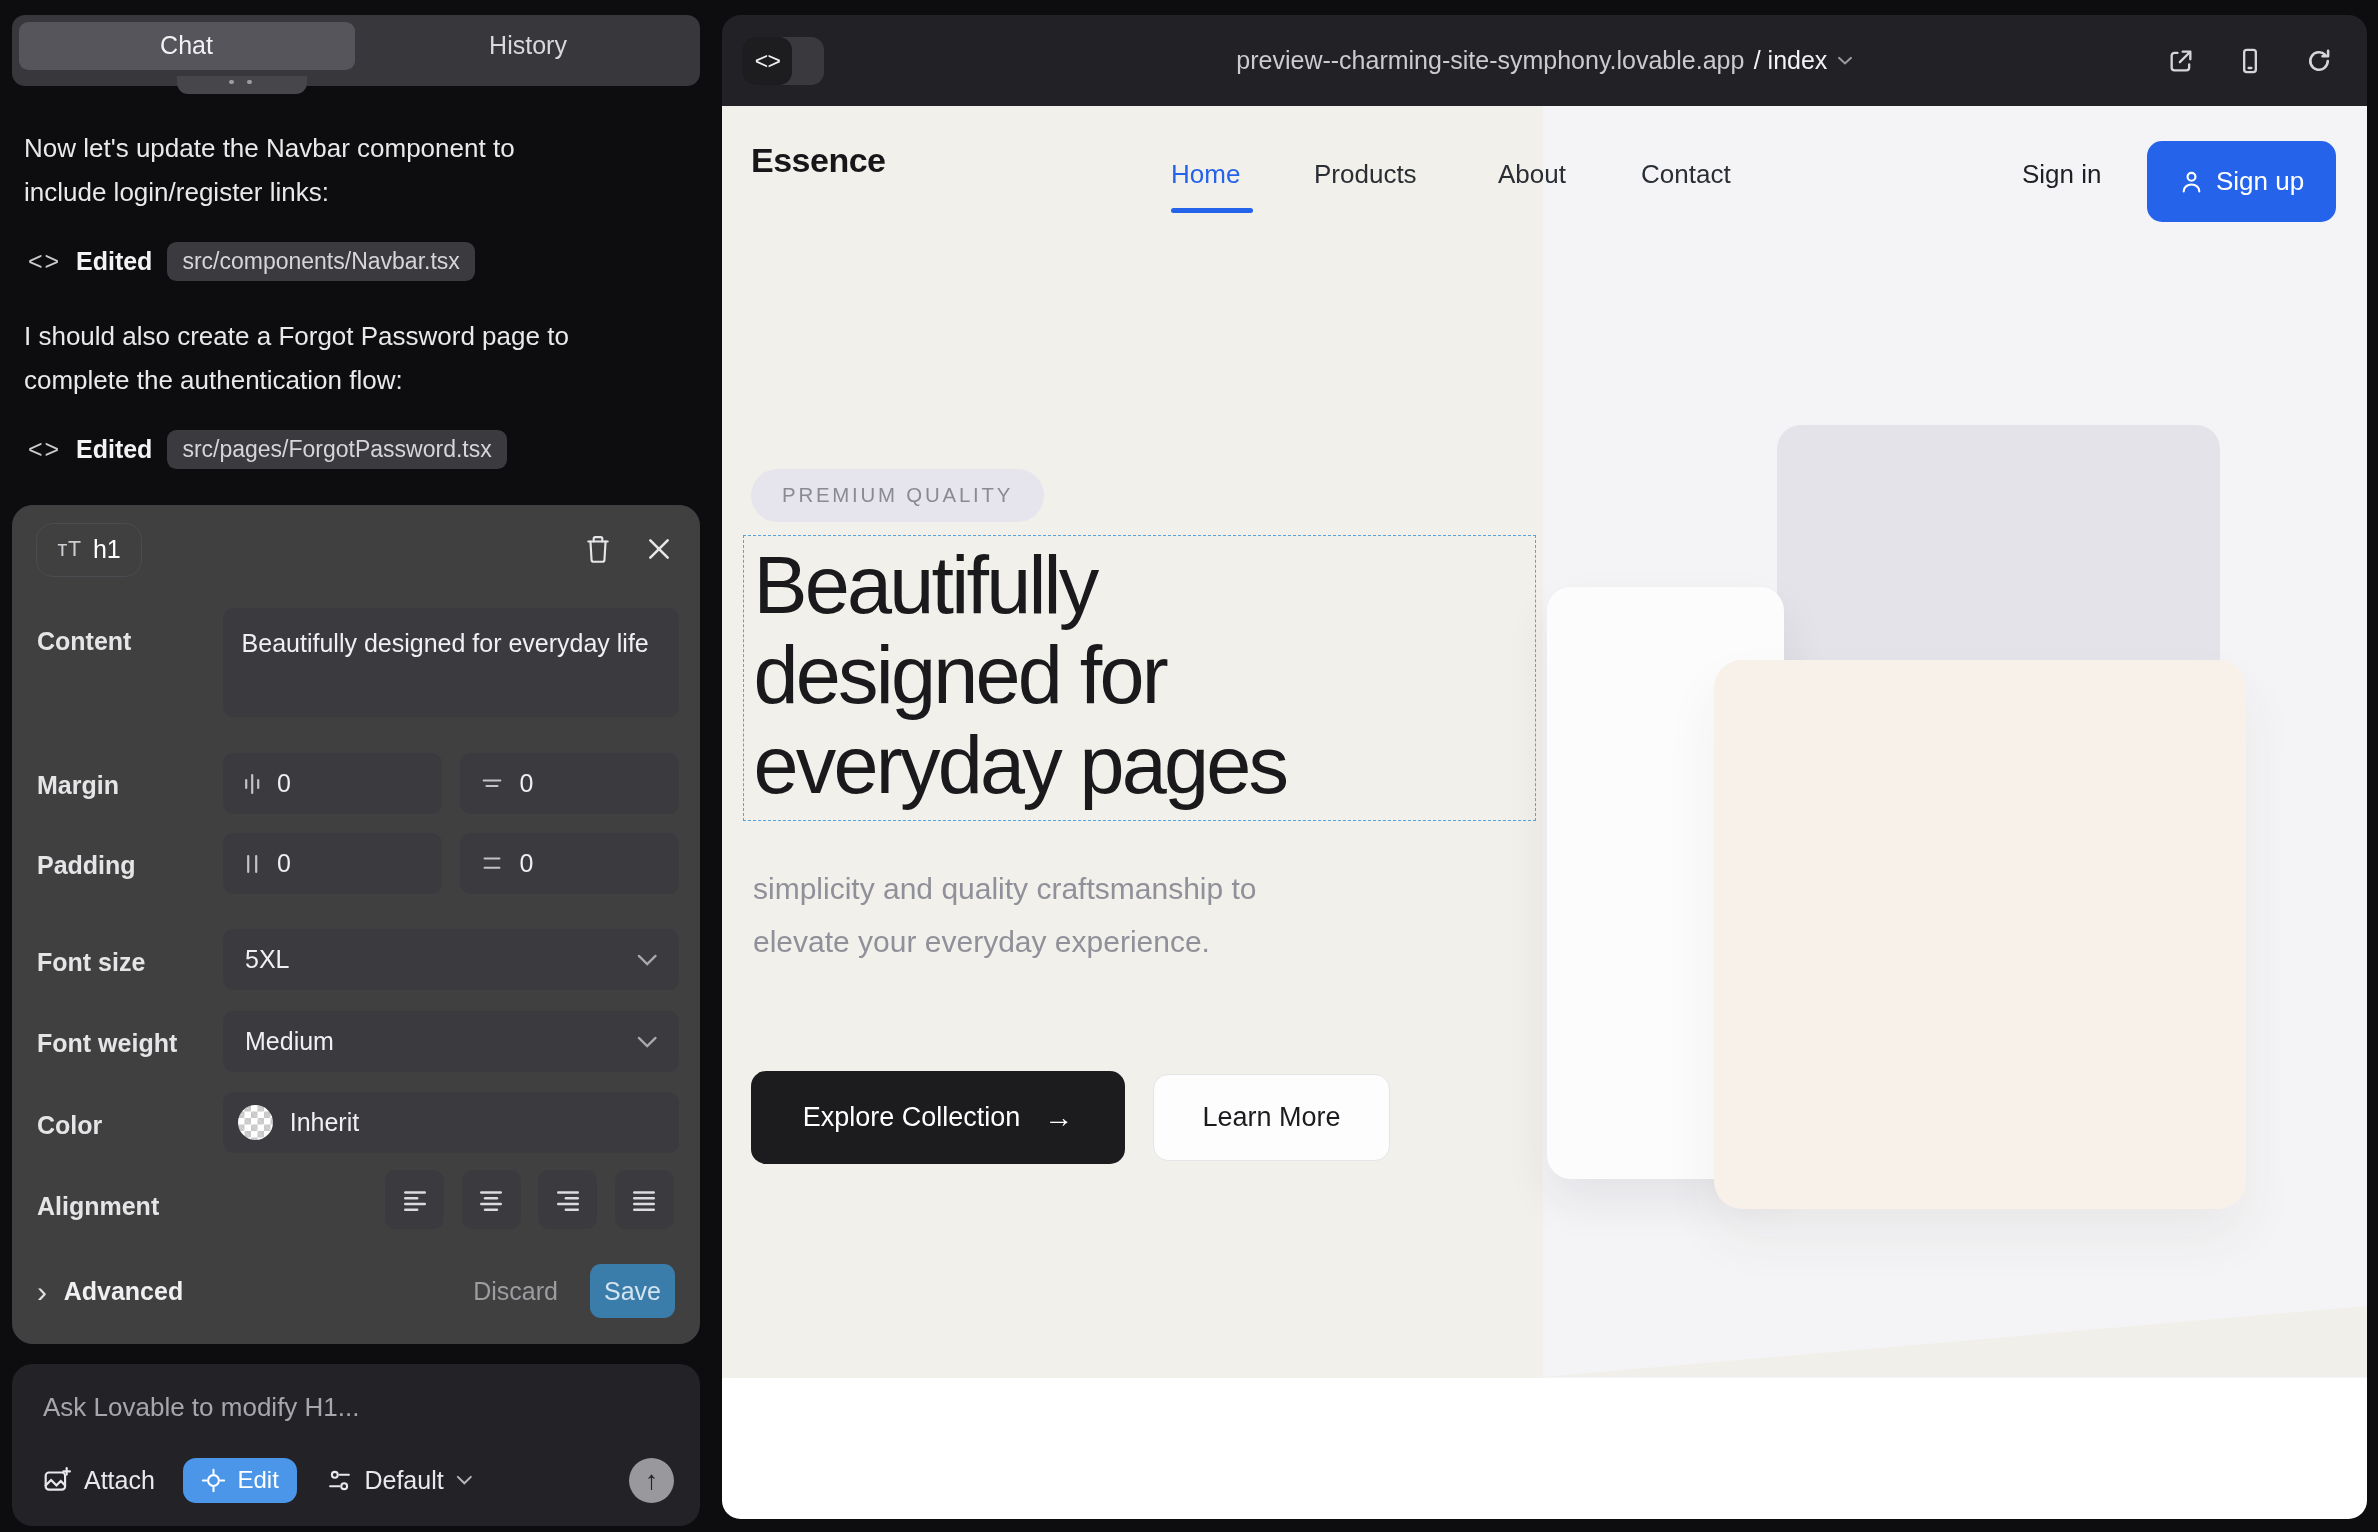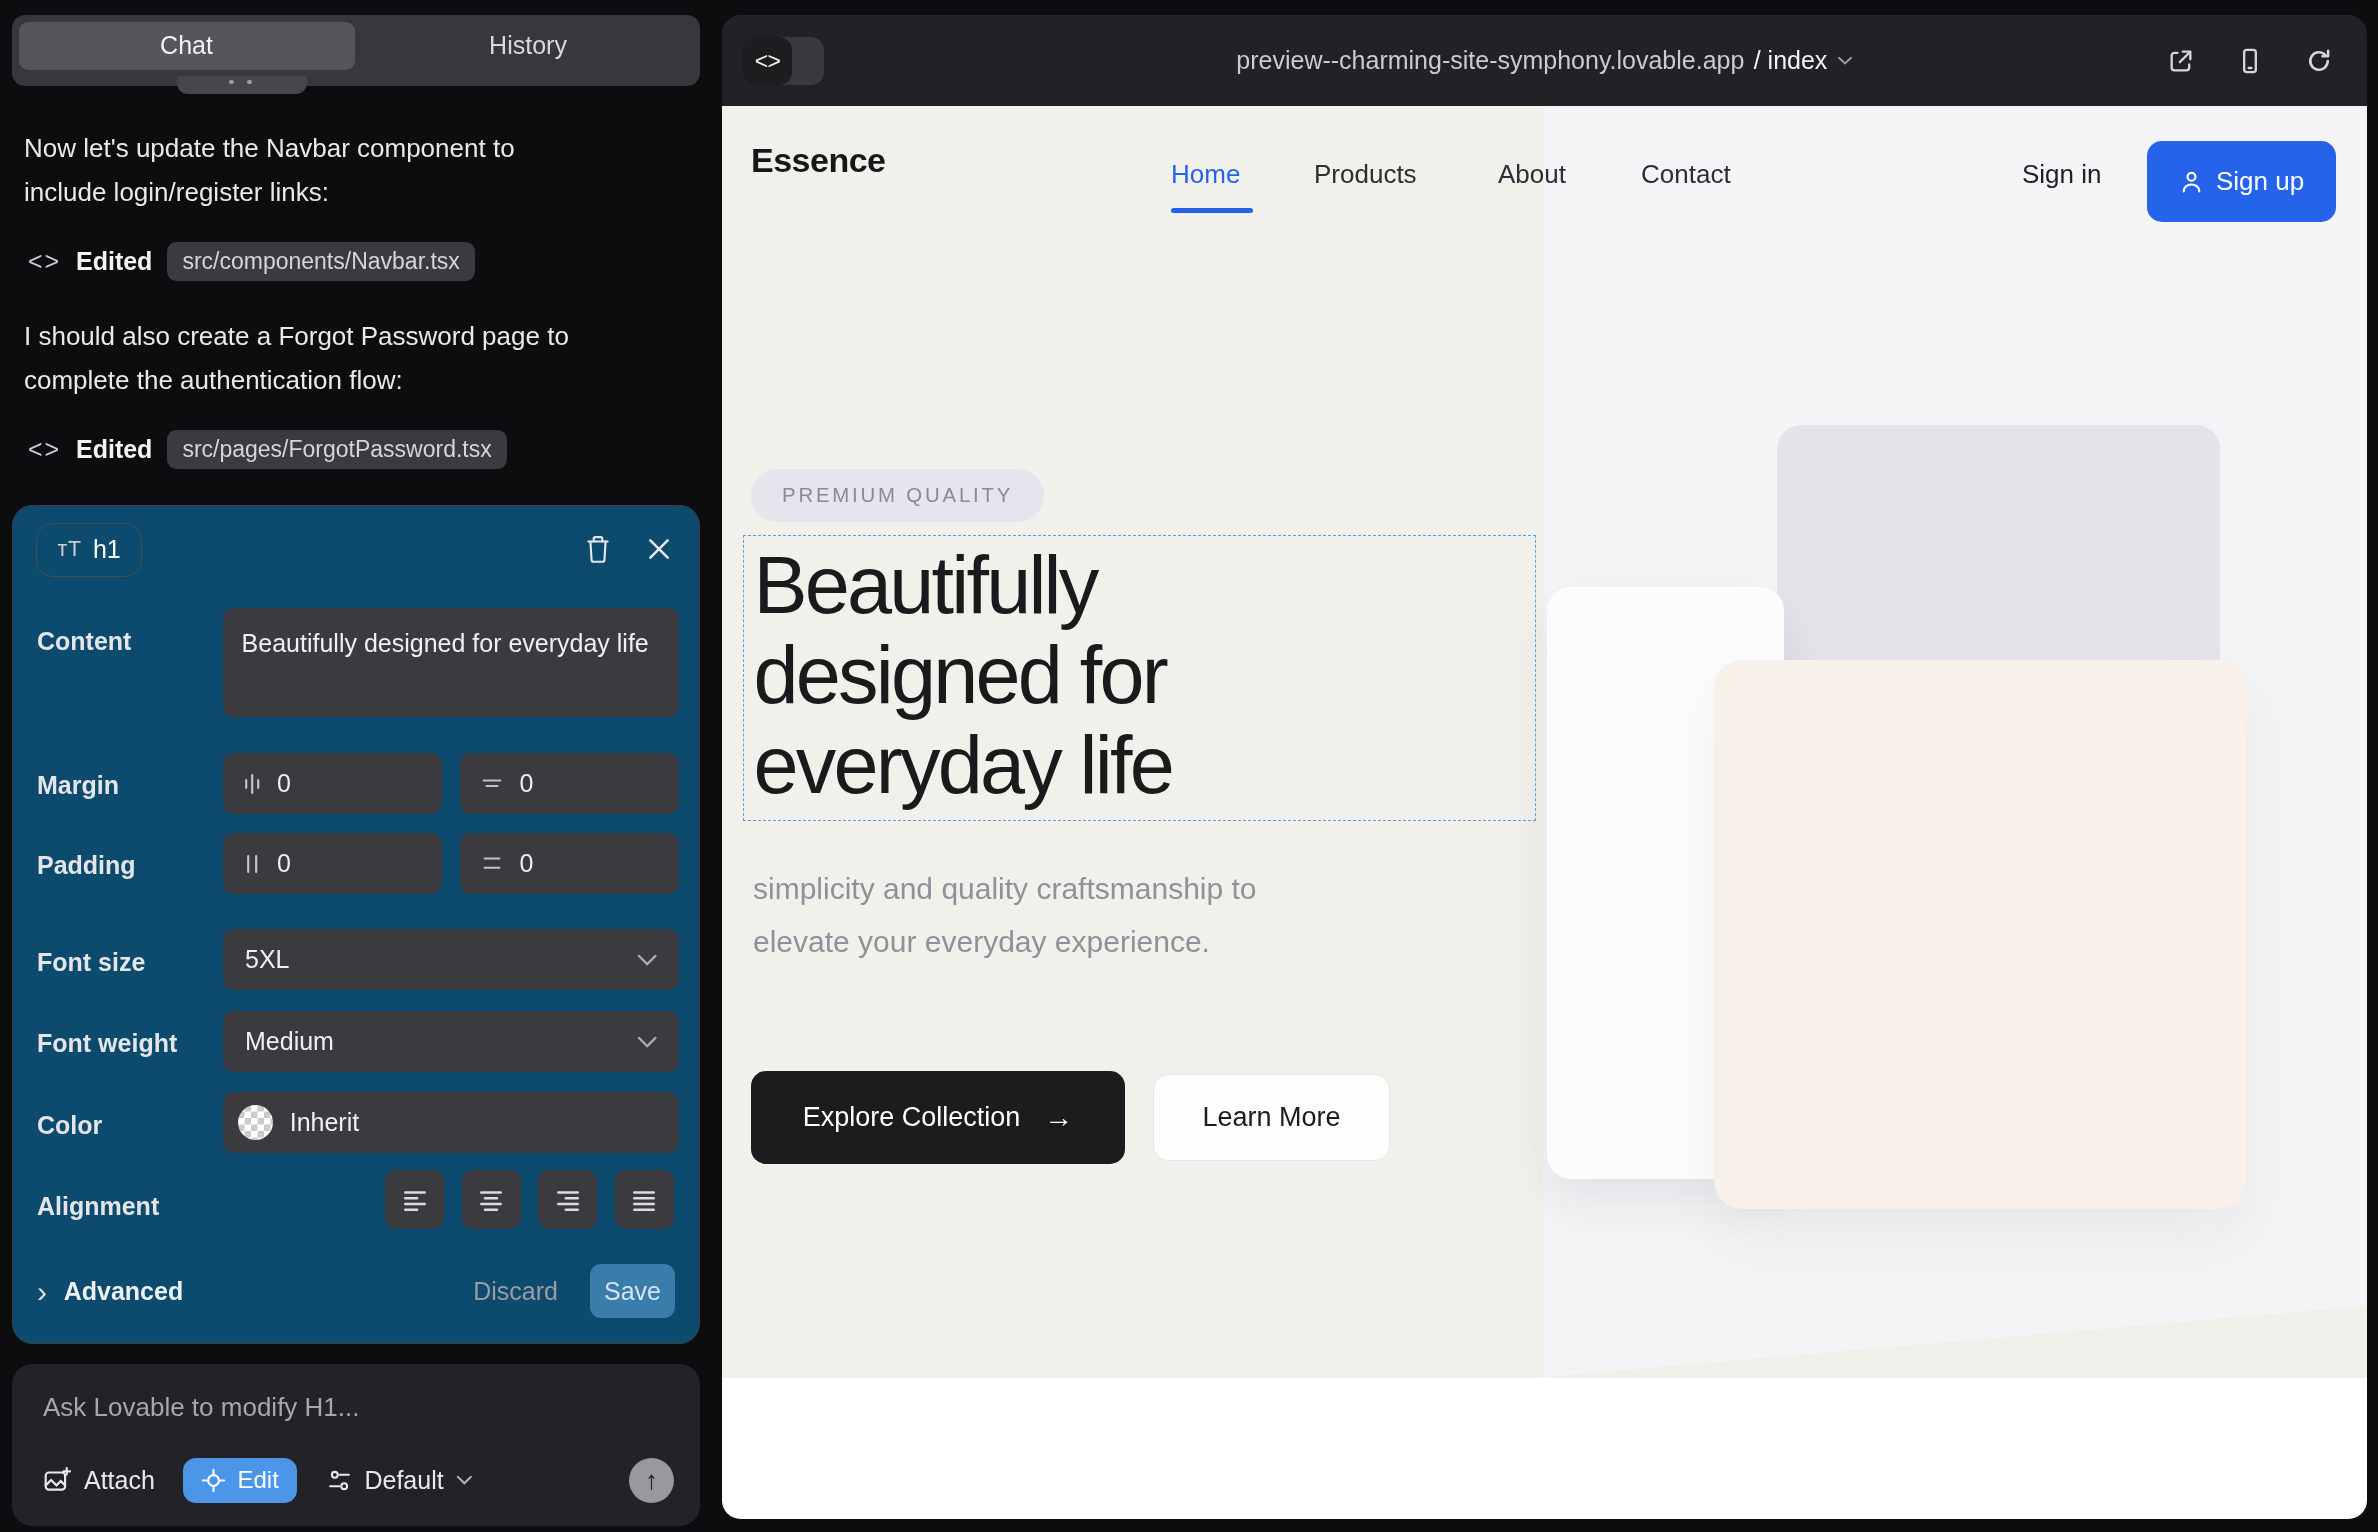--- a/index.html
+++ b/index.html
@@ -28,21 +28,21 @@
   #msg-1 { top:126px; } #msg-2 { top:314px; }
 
   .edited-row { position:absolute; left:28px; display:flex; align-items:center; gap:15px; height:41px; }
   #edited-row-1 { top:241px; } #edited-row-2 { top:429px; }
   .code-glyph { color:#cbcbcf; font-size:25px; letter-spacing:1.9px; }
   .edited-label { color:#f3f3f5; font-size:25px; font-weight:700; }
   .file-chip { background:#3a3a3f; border-radius:9.3px; padding:5.6px 15px; color:#d6d6d9; font-size:23px; }
 
   
   #inspector { position:absolute; left:12px; top:505px; width:688px; height:839px;
-               background:#0c4a6e; border:1.9px solid #3e3e43; border-radius:20.4px; }
+               background:#404040; border:1.9px solid #3e3e43; border-radius:20.4px; }
   #tag-pill { position:absolute; left:23px; top:16.7px; height:54px; padding:0 20.4px;
               border:1.9px solid #4b4b51; border-radius:16.7px; display:flex; align-items:center; gap:11px; }
   #type-icon { color:#cfcfd3; font-size:21.3px; letter-spacing:0.9px; }
   #tag-label { color:#fff; font-size:25px; }
   .hdr-btn { position:absolute; top:26px; width:32px; height:33px; display:flex; align-items:center; justify-content:center; }
   #trash-btn { right:85px; } #close-btn { right:24px; }
 
   .insp-label { position:absolute; left:24px; color:#e5e5e8; font-size:25px; font-weight:600; }
   #content-label { top:121px; } #margin-label { top:265px; } #padding-label { top:345px; }
   #fontsize-label { top:442px; } #fontweight-label { top:523px; } #color-label { top:605px; }
@@ -462,21 +462,21 @@
       </span>
       <span>Sign up</span>
     </div>
 
     <div id="hero-badge">PREMIUM QUALITY</div>
 
     <div id="selection-box">
       <div id="hero-heading">
         <div>Beautifully</div>
         <div>designed for</div>
-        <div>everyday life</div>
+        <div>everyday pages</div>
       </div>
     </div>
 
     <div id="hero-paragraph">
       <div>simplicity and quality craftsmanship to</div>
       <div>elevate your everyday experience.</div>
     </div>
 
     <div id="cta-primary">
       <span>Explore Collection</span>

